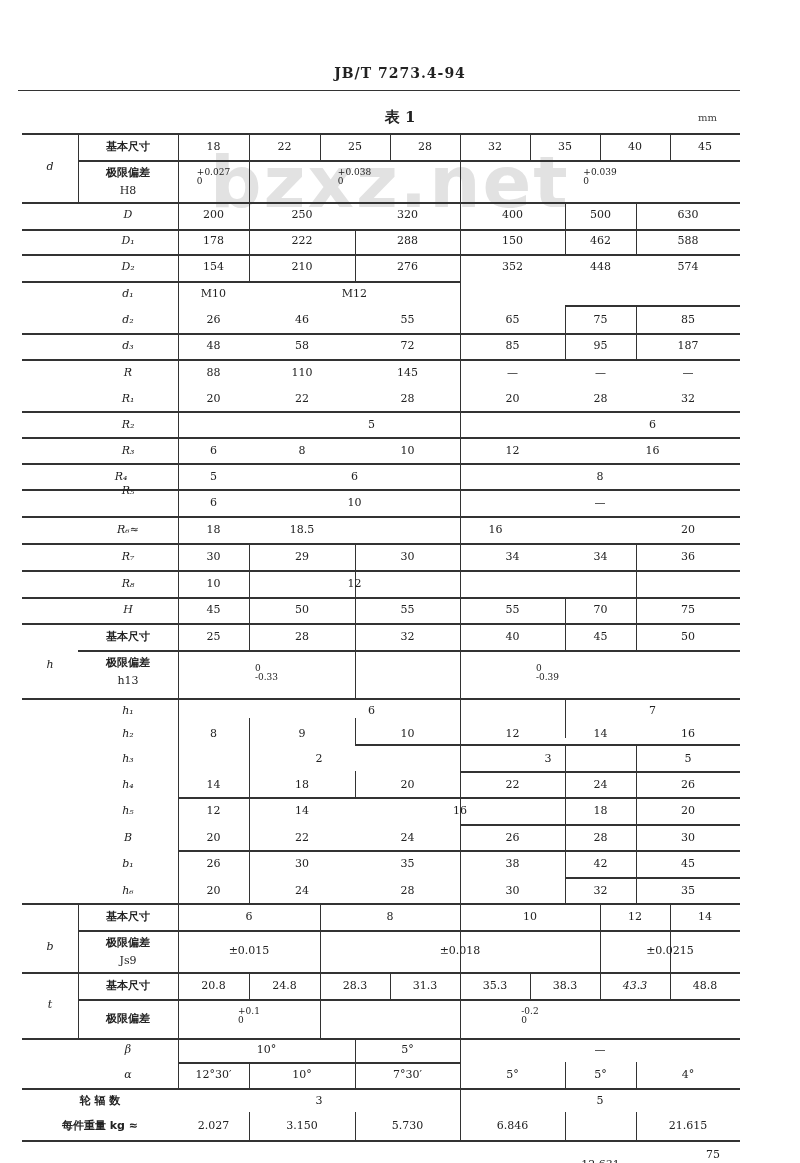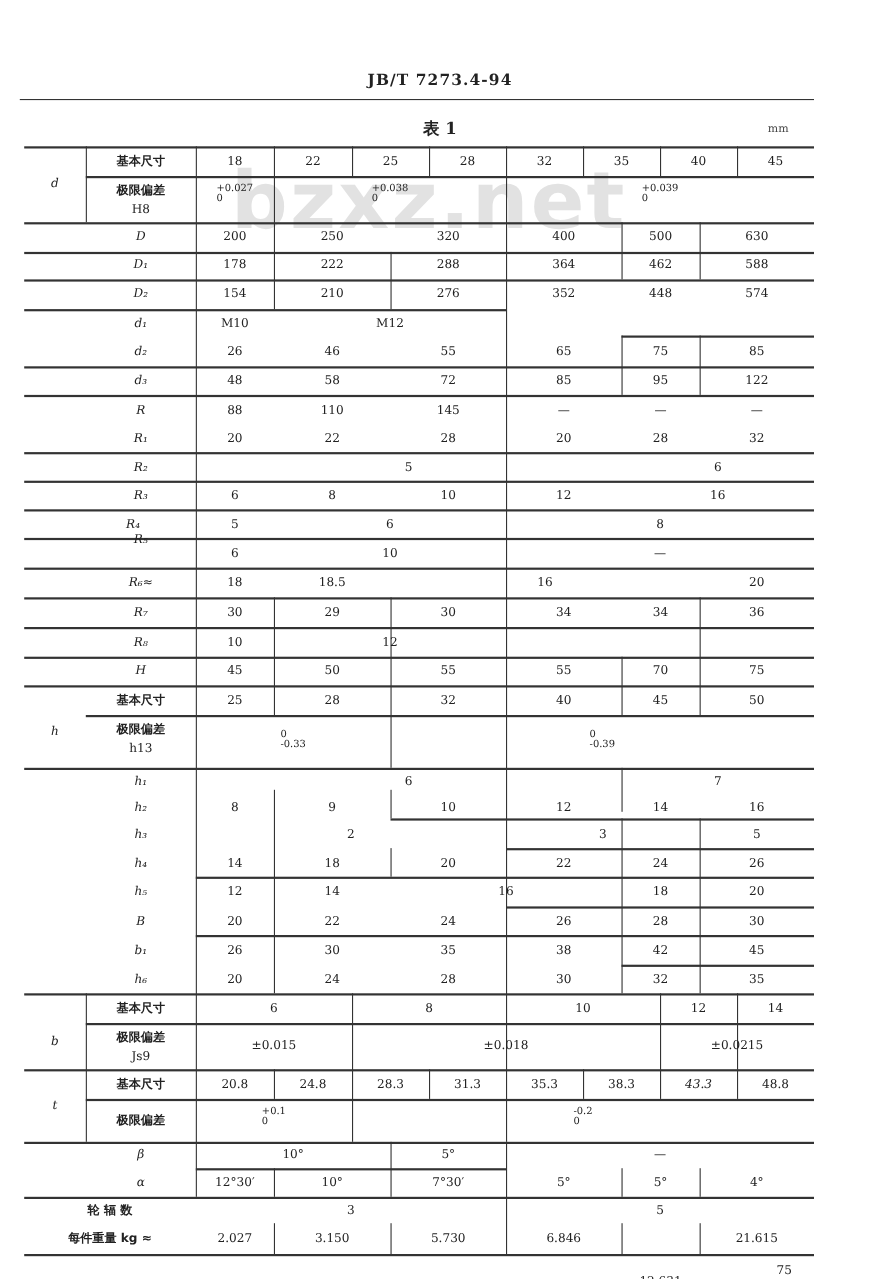--- a/index.html
+++ b/index.html
@@ -144,21 +144,21 @@
 <div class="c" style="left:249px;width:106px;top:208px;">250</div>
 <div class="c" style="left:355px;width:105px;top:208px;">320</div>
 <div class="c" style="left:460px;width:105px;top:208px;">400</div>
 <div class="c" style="left:565px;width:71px;top:208px;">500</div>
 <div class="c" style="left:636px;width:104px;top:208px;">630</div>
 
 <div class="c lbl" style="left:78px;width:100px;top:234px;">D₁</div>
 <div class="c" style="left:178px;width:71px;top:234px;">178</div>
 <div class="c" style="left:249px;width:106px;top:234px;">222</div>
 <div class="c" style="left:355px;width:105px;top:234px;">288</div>
-<div class="c" style="left:460px;width:105px;top:234px;">364</div>
+<div class="c" style="left:460px;width:105px;top:234px;">150</div>
 <div class="c" style="left:565px;width:71px;top:234px;">462</div>
 <div class="c" style="left:636px;width:104px;top:234px;">588</div>
 
 <div class="c lbl" style="left:78px;width:100px;top:260px;">D₂</div>
 <div class="c" style="left:178px;width:71px;top:260px;">154</div>
 <div class="c" style="left:249px;width:106px;top:260px;">210</div>
 <div class="c" style="left:355px;width:105px;top:260px;">276</div>
 <div class="c" style="left:460px;width:105px;top:260px;">352</div>
 <div class="c" style="left:565px;width:71px;top:260px;">448</div>
 <div class="c" style="left:636px;width:104px;top:260px;">574</div>
@@ -174,21 +174,21 @@
 <div class="c" style="left:460px;width:105px;top:313px;">65</div>
 <div class="c" style="left:565px;width:71px;top:313px;">75</div>
 <div class="c" style="left:636px;width:104px;top:313px;">85</div>
 
 <div class="c lbl" style="left:78px;width:100px;top:339px;">d₃</div>
 <div class="c" style="left:178px;width:71px;top:339px;">48</div>
 <div class="c" style="left:249px;width:106px;top:339px;">58</div>
 <div class="c" style="left:355px;width:105px;top:339px;">72</div>
 <div class="c" style="left:460px;width:105px;top:339px;">85</div>
 <div class="c" style="left:565px;width:71px;top:339px;">95</div>
-<div class="c" style="left:636px;width:104px;top:339px;">122</div>
+<div class="c" style="left:636px;width:104px;top:339px;">187</div>
 
 <div class="c lbl" style="left:78px;width:100px;top:366px;">R</div>
 <div class="c" style="left:178px;width:71px;top:366px;">88</div>
 <div class="c" style="left:249px;width:106px;top:366px;">110</div>
 <div class="c" style="left:355px;width:105px;top:366px;">145</div>
 <div class="c" style="left:460px;width:105px;top:366px;">—</div>
 <div class="c" style="left:565px;width:71px;top:366px;">—</div>
 <div class="c" style="left:636px;width:104px;top:366px;">—</div>
 
 <div class="c lbl" style="left:78px;width:100px;top:392px;">R₁</div>

